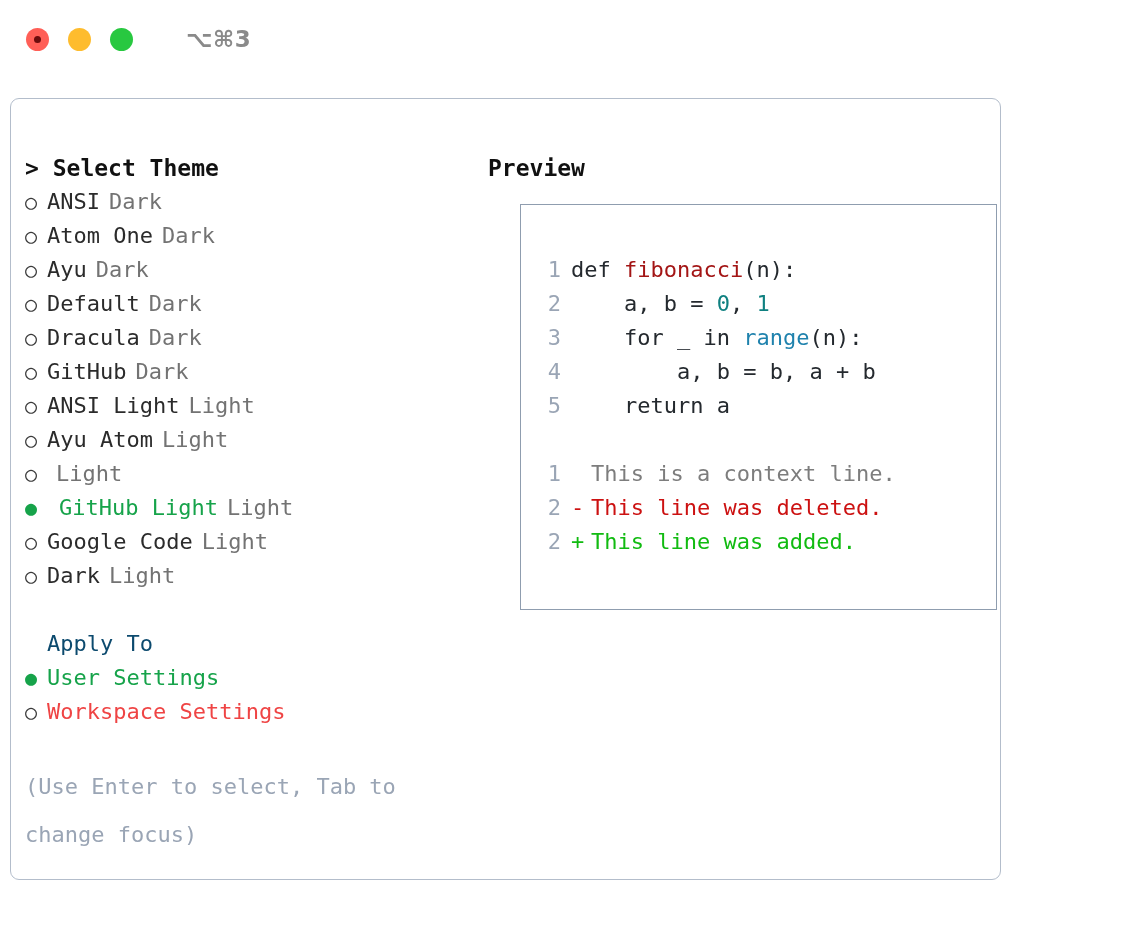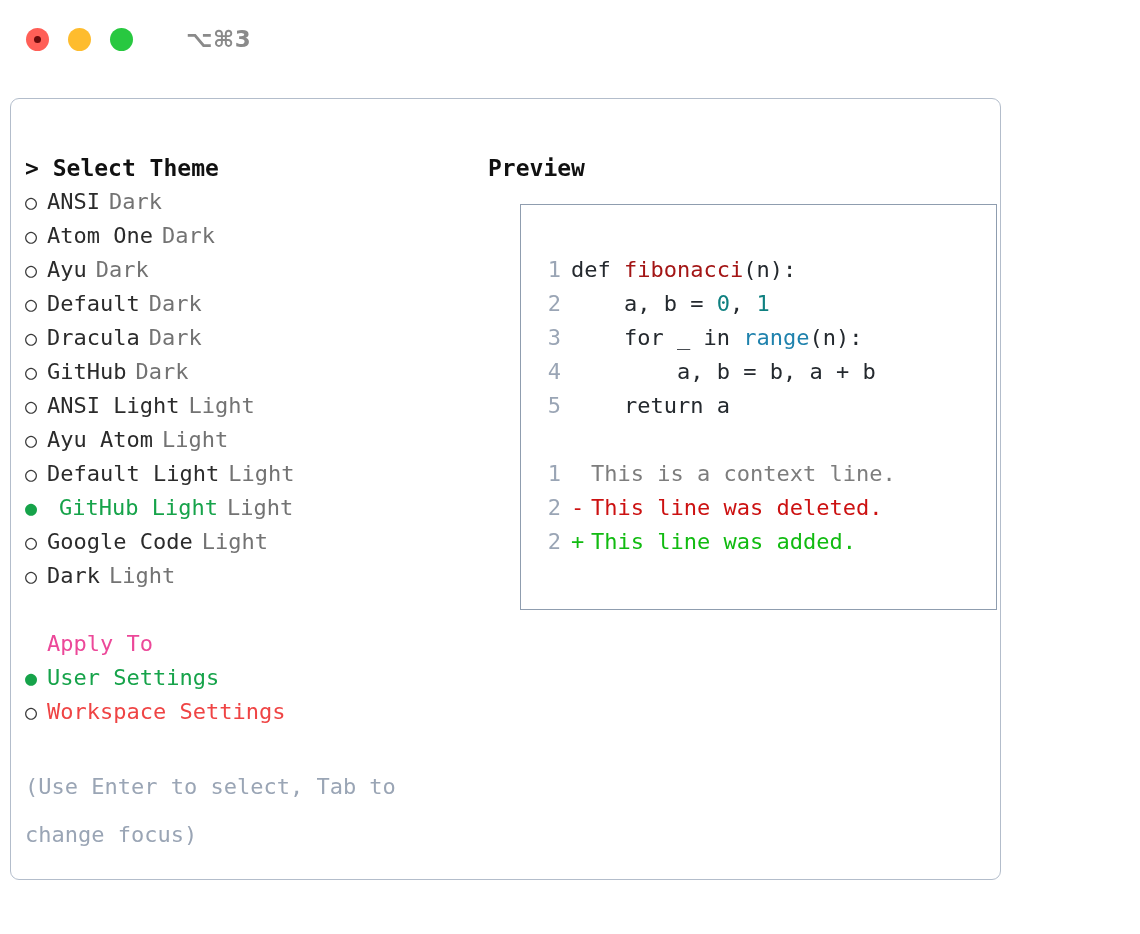--- a/index.html
+++ b/index.html
@@ -128,21 +128,21 @@
   .theme-variant {
     color: #737373;
     margin-left: 9px;
   }
 
   
   #apply-to-block { margin-top: 34px; }
   #apply-to-heading {
     font-size: 22px;
     font-weight: 400;
-    color: #ec4899;
+    color: #0c4a6e;
     line-height: 34px;
     padding-left: 22px;
     white-space: pre;
   }
   .apply-row {
     display: flex;
     align-items: baseline;
     line-height: 34px;
     font-size: 22px;
     white-space: pre;
@@ -239,21 +239,21 @@
 
       <div id="theme-list">
           <div class="theme-row"><span class="bullet">○</span><span class="theme-name">ANSI</span><span class="theme-variant">Dark</span></div>
           <div class="theme-row"><span class="bullet">○</span><span class="theme-name">Atom One</span><span class="theme-variant">Dark</span></div>
           <div class="theme-row"><span class="bullet">○</span><span class="theme-name">Ayu</span><span class="theme-variant">Dark</span></div>
           <div class="theme-row"><span class="bullet">○</span><span class="theme-name">Default</span><span class="theme-variant">Dark</span></div>
           <div class="theme-row"><span class="bullet">○</span><span class="theme-name">Dracula</span><span class="theme-variant">Dark</span></div>
           <div class="theme-row"><span class="bullet">○</span><span class="theme-name">GitHub</span><span class="theme-variant">Dark</span></div>
           <div class="theme-row"><span class="bullet">○</span><span class="theme-name">ANSI Light</span><span class="theme-variant">Light</span></div>
           <div class="theme-row"><span class="bullet">○</span><span class="theme-name">Ayu Atom</span><span class="theme-variant">Light</span></div>
-          <div class="theme-row"><span class="bullet">○</span><span class="theme-name">Default Light</span><span class="theme-variant">Light</span></div>
+          <div class="theme-row"><span class="bullet">○</span><span class="theme-variant">Light</span></div>
           <div class="theme-row selected"><span class="bullet">●</span><span class="theme-name">GitHub Light</span><span class="theme-variant">Light</span></div>
           <div class="theme-row"><span class="bullet">○</span><span class="theme-name">Google Code</span><span class="theme-variant">Light</span></div>
           <div class="theme-row"><span class="bullet">○</span><span class="theme-name">Dark</span><span class="theme-variant">Light</span></div>
         </div>
 
       <div id="apply-to-block">
         <div id="apply-to-heading">Apply To</div>
         <div id="apply-to-list">
             <div class="apply-row selected"><span class="bullet">●</span><span class="apply-label">User Settings</span></div>
             <div class="apply-row"><span class="bullet">○</span><span class="apply-label">Workspace Settings</span></div>

